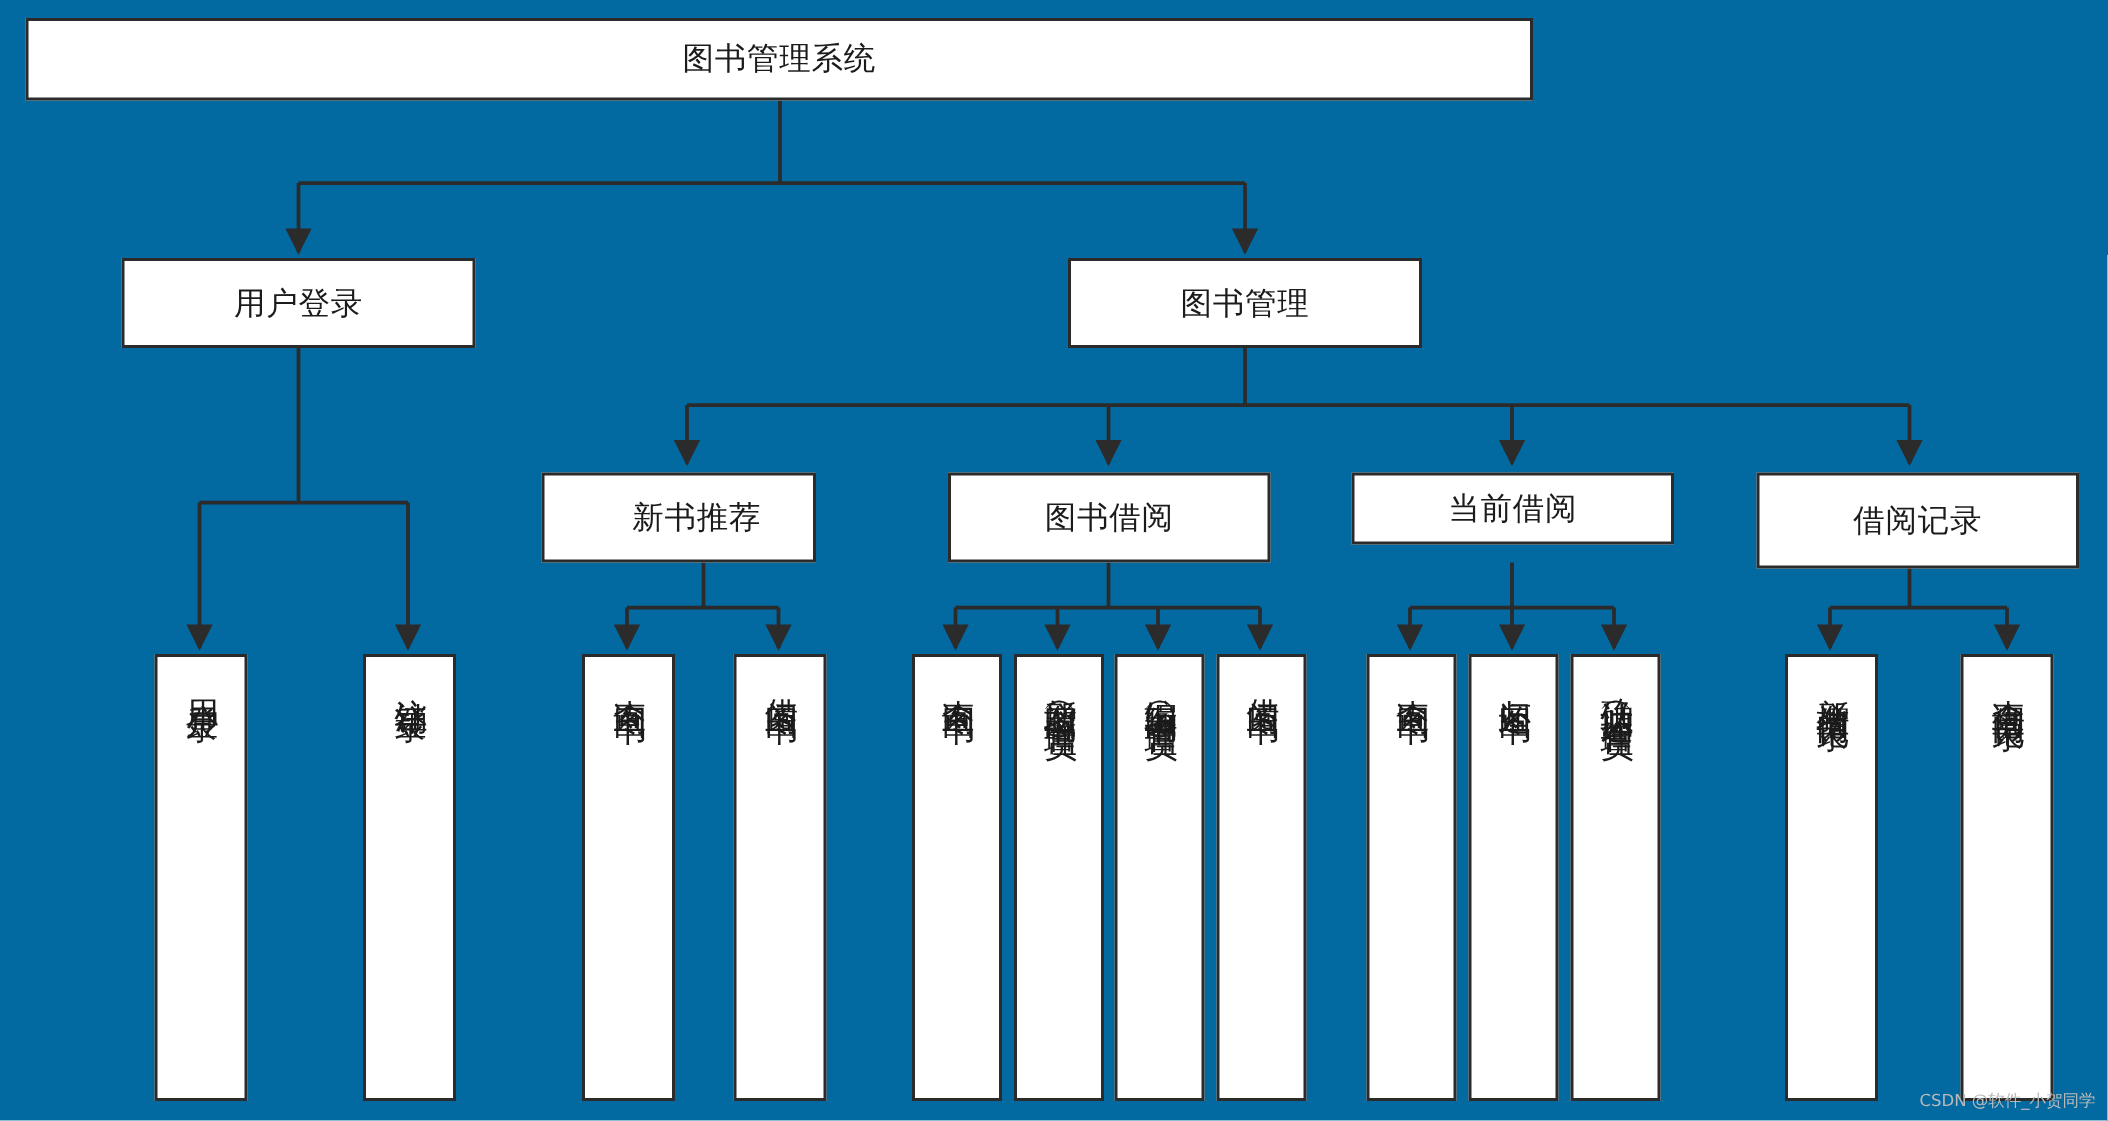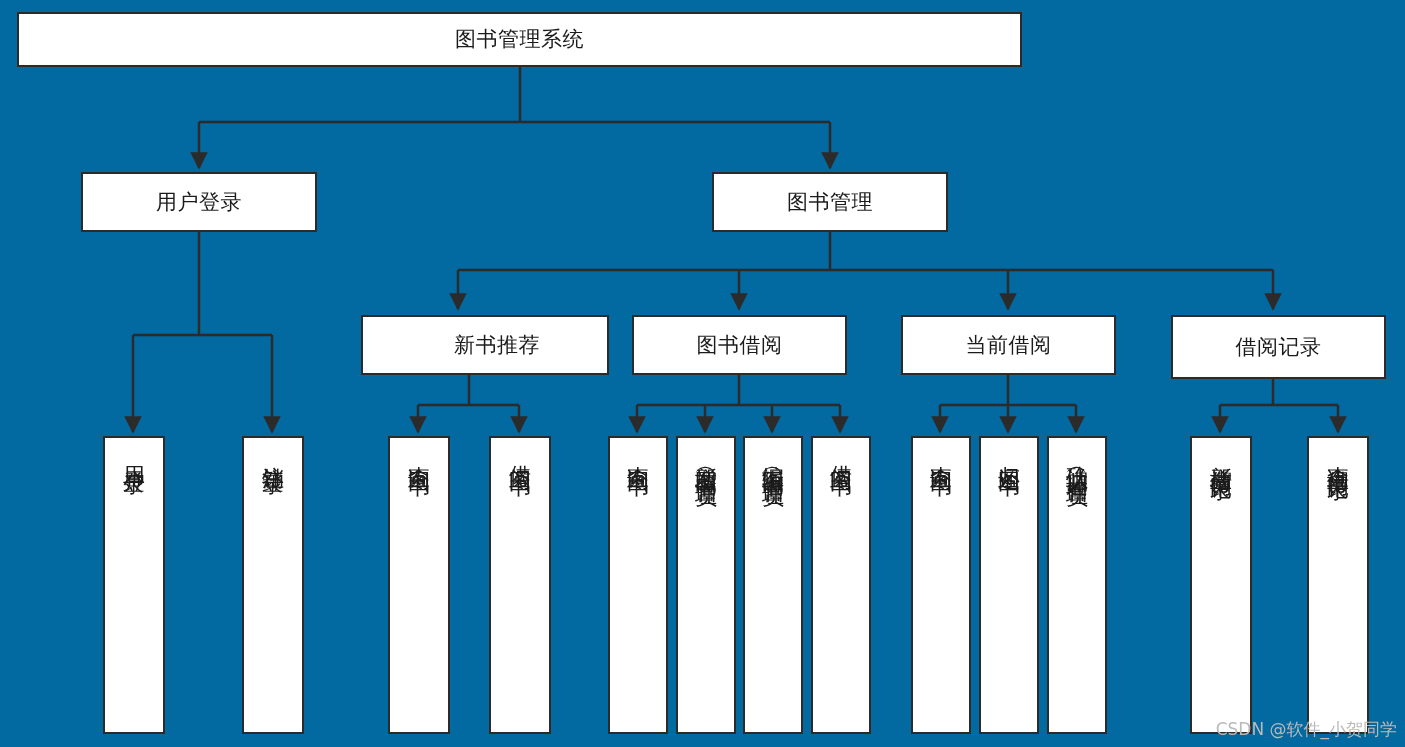--- a/index.html
+++ b/index.html
@@ -52,21 +52,21 @@
     text-orientation: upright;
     font-size: 22px;
     letter-spacing: 3px;
     line-height: 1;
     white-space: nowrap;
   }
   .watermark {
     position: absolute;
     right: 8px;
     bottom: 6px;
-    font-size: 17px;
+    font-size: 11px;
     color: #b9b9b9;
     z-index: 5;
     white-space: nowrap;
     font-family: "DejaVu Sans", "Liberation Sans", sans-serif;
   }
 </style>
 </head>
 <body>
 
 <div id="canvas">
@@ -126,29 +126,29 @@
   </div>
 
   <div class="node h-node" style="left:81px; top:172px; width:236px; height:60px;">
     <span class="node-label">用户登录</span>
   </div>
 
   <div class="node h-node" style="left:712px; top:172px; width:236px; height:60px;">
     <span class="node-label">图书管理</span>
   </div>
 
-  <div class="node h-node" style="left:361px; top:315px; width:248px; height:60px;padding-left:24px;">
+  <div class="node h-node" style="left:361px; top:315px; width:183px; height:60px;padding-left:24px;">
     <span class="node-label">新书推荐</span>
   </div>
 
   <div class="node h-node" style="left:632px; top:315px; width:215px; height:60px;">
     <span class="node-label">图书借阅</span>
   </div>
 
-  <div class="node h-node" style="left:901px; top:315px; width:215px; height:60px;">
+  <div class="node h-node" style="left:901px; top:315px; width:215px; height:48px;">
     <span class="node-label">当前借阅</span>
   </div>
 
   <div class="node h-node" style="left:1171px; top:315px; width:215px; height:64px;">
     <span class="node-label">借阅记录</span>
   </div>
 
   <div class="node v-node" style="left:103px; top:436px; width:62px; height:298px;">
     <span class="node-label">用户登录</span>
   </div>

